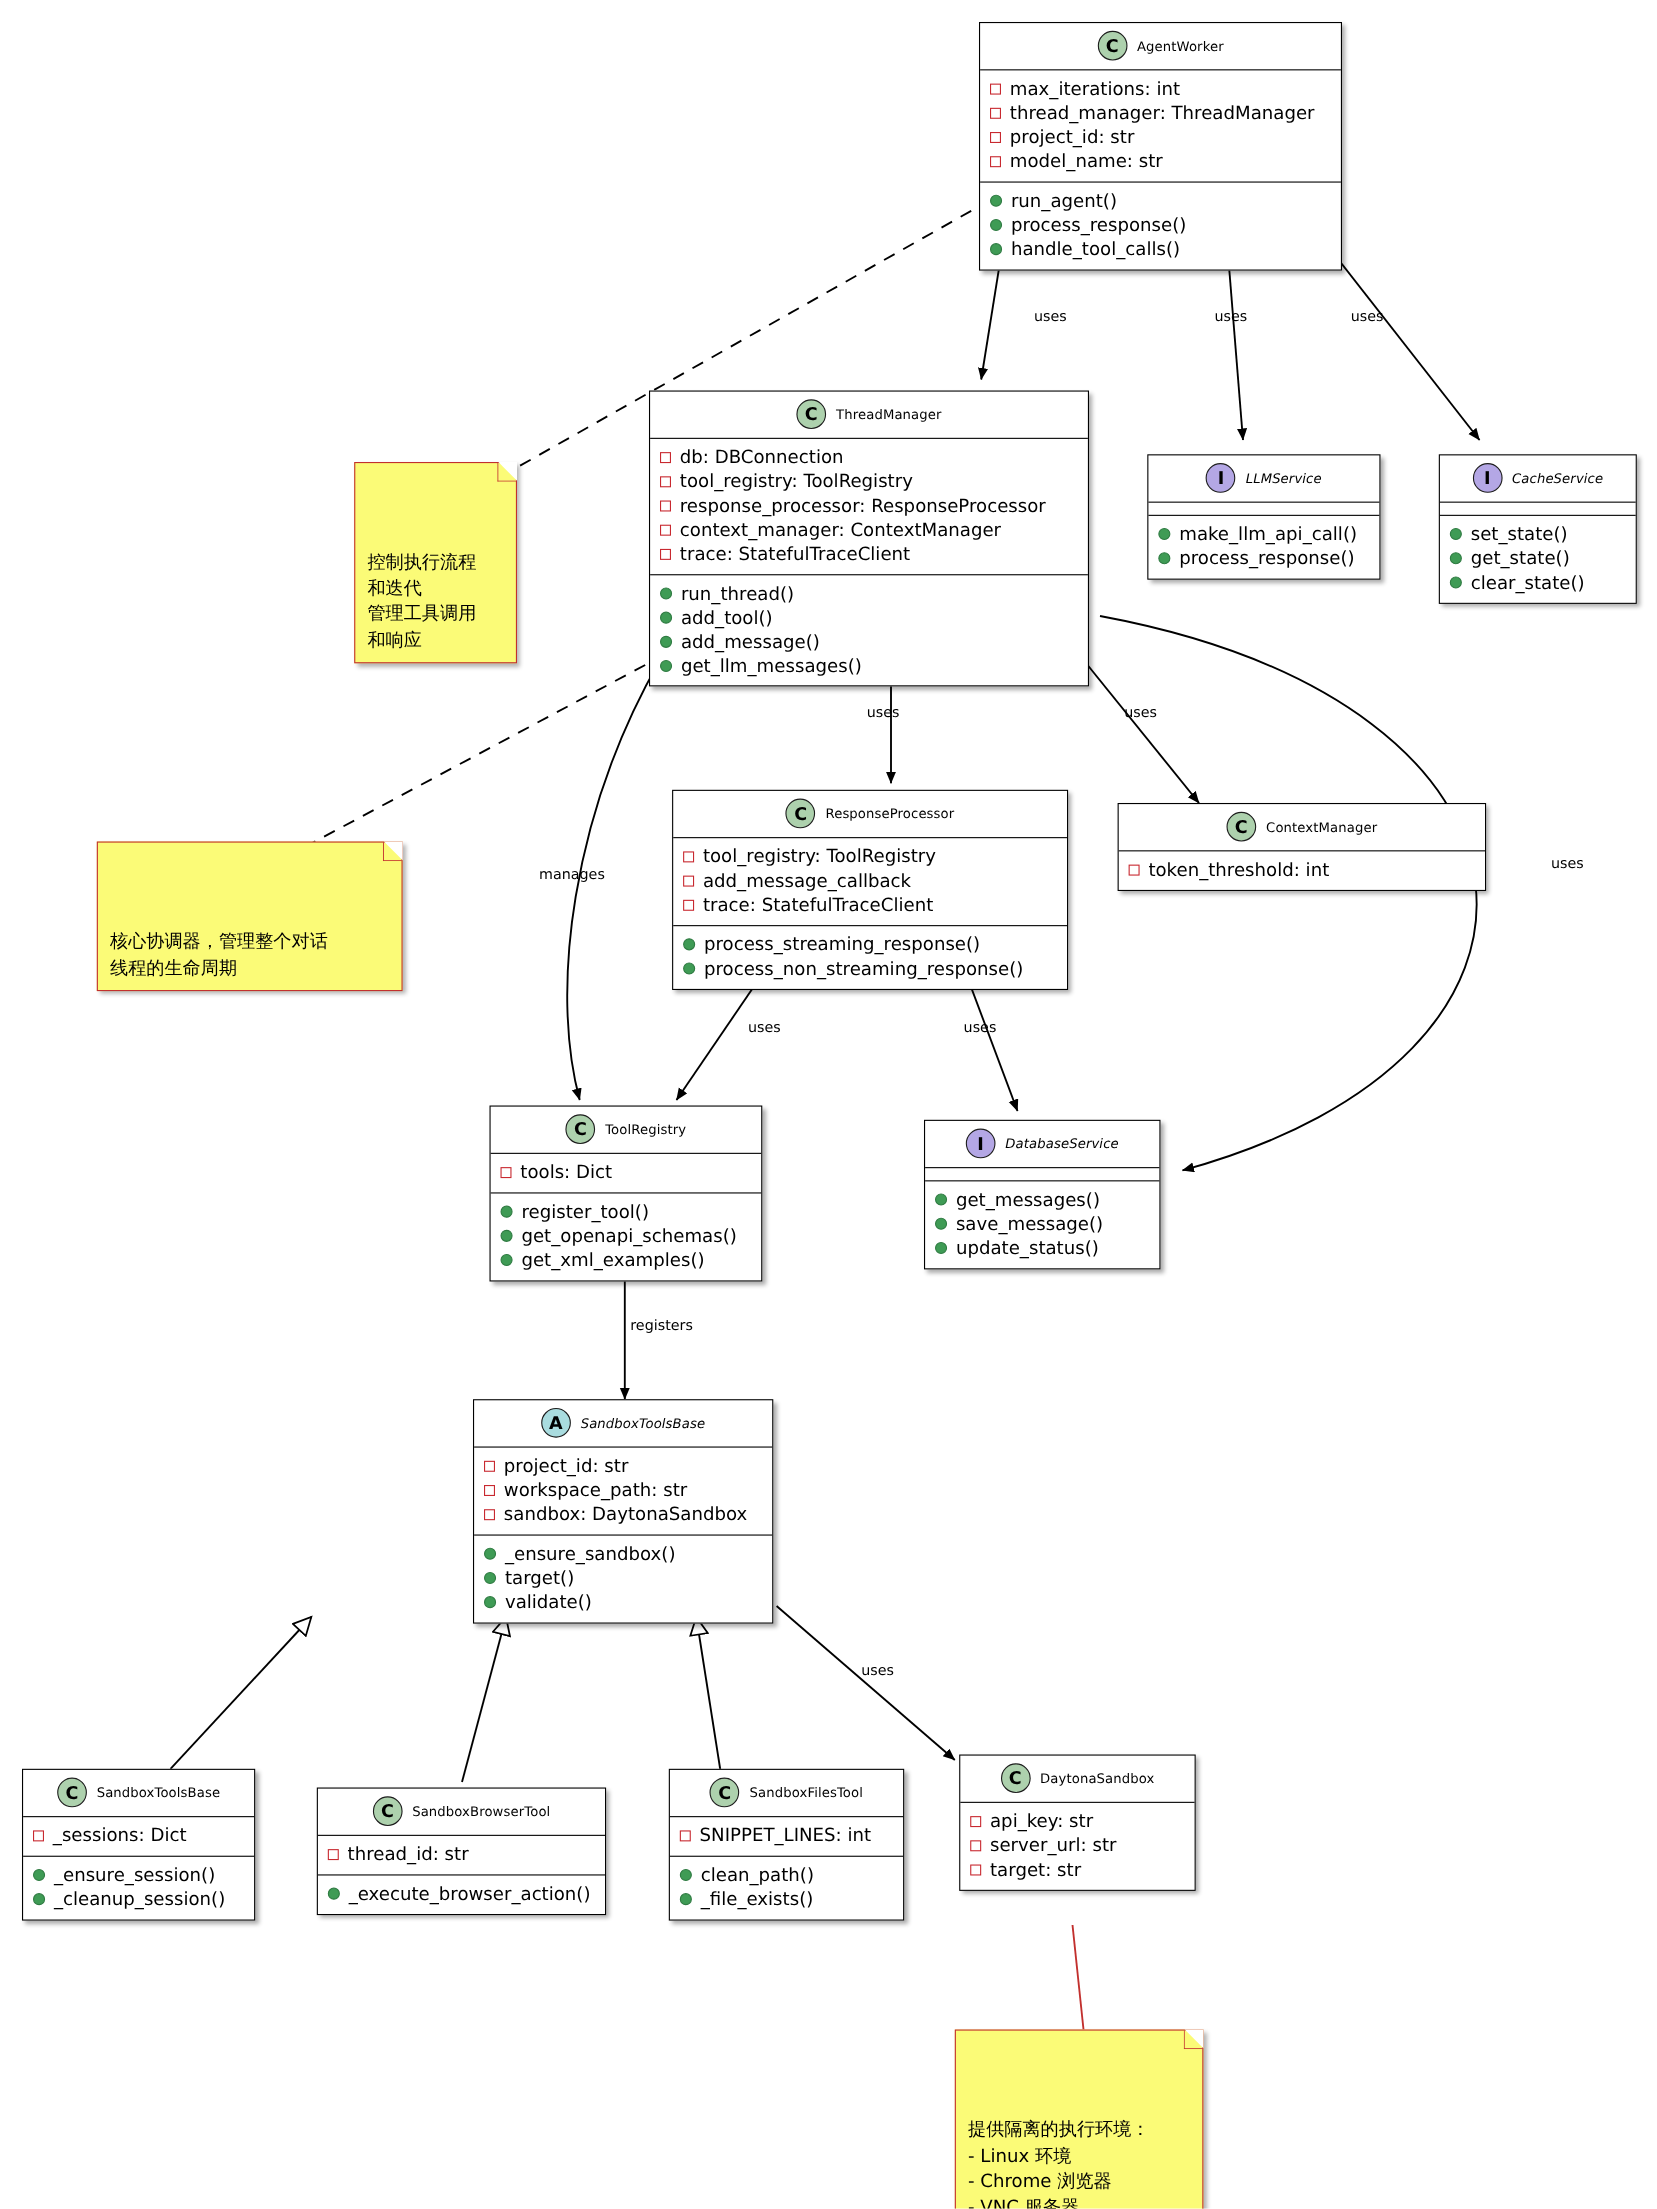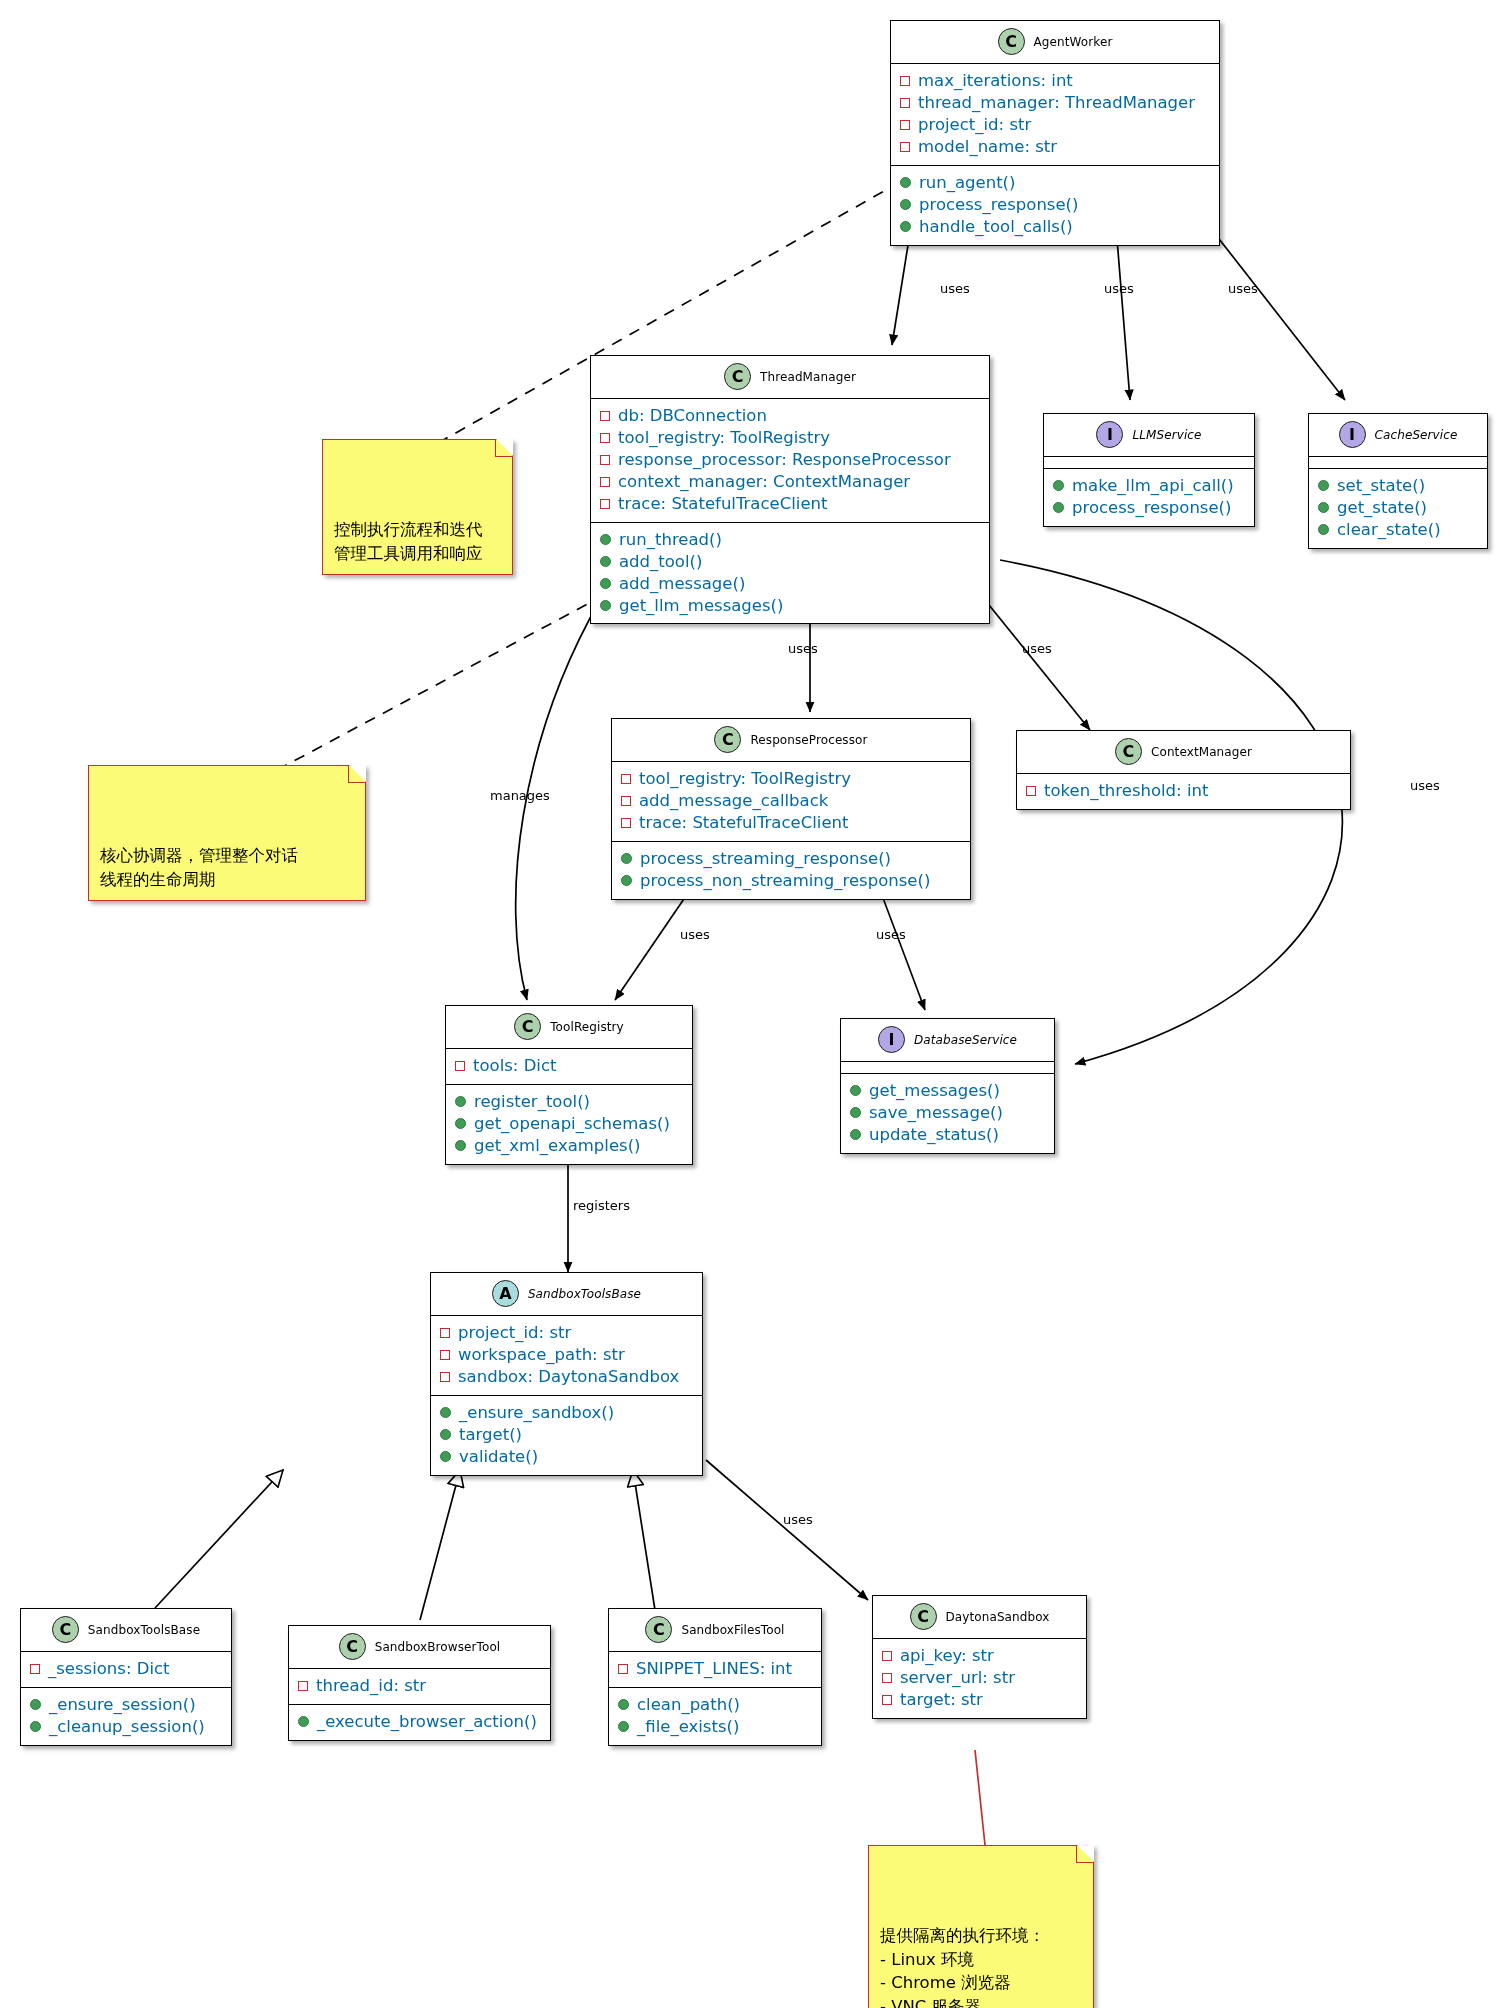--- a/index.html
+++ b/index.html
@@ -73,21 +73,21 @@
   }
   .uml .section:last-child { border-bottom: none; }
   .uml .section.empty { padding: 3px 10px; min-height: 5px; }
 
   .member {
     display: flex;
     align-items: center;
     gap: 8px;
     font-size: 16.5px;
     line-height: 1.33;
-    color: #0369a1;
+    color: #000000;
     white-space: nowrap;
   }
   .mk-field {
     width: 10px; height: 10px;
     border: 1.6px solid #c82930;
     background: #ffffff;
     flex: 0 0 auto;
     box-sizing: border-box;
   }
   .mk-method {
@@ -534,21 +534,21 @@
   <div class="elabel" style="left:1228px; top:281px;">uses</div>
   <div class="elabel" style="left:788px; top:641px;">uses</div>
   <div class="elabel" style="left:1022px; top:641px;">uses</div>
   <div class="elabel" style="left:490px; top:788px;">manages</div>
   <div class="elabel" style="left:1410px; top:778px;">uses</div>
   <div class="elabel" style="left:680px; top:927px;">uses</div>
   <div class="elabel" style="left:876px; top:927px;">uses</div>
   <div class="elabel" style="left:573px; top:1198px;">registers</div>
   <div class="elabel" style="left:783px; top:1512px;">uses</div>
 
-  <div class="note" style="left:322px; top:439px; width:191px;">
+  <div class="note" style="left:322px; top:420px; width:148px;">
     <span class="fold-edge"></span>
     <span class="fold"></span>
     <span>控制执行流程和迭代
 管理工具调用和响应</span>
   </div>
 
   <div class="note" style="left:88px; top:765px; width:278px;">
     <span class="fold-edge"></span>
     <span class="fold"></span>
     <span>核心协调器，管理整个对话

